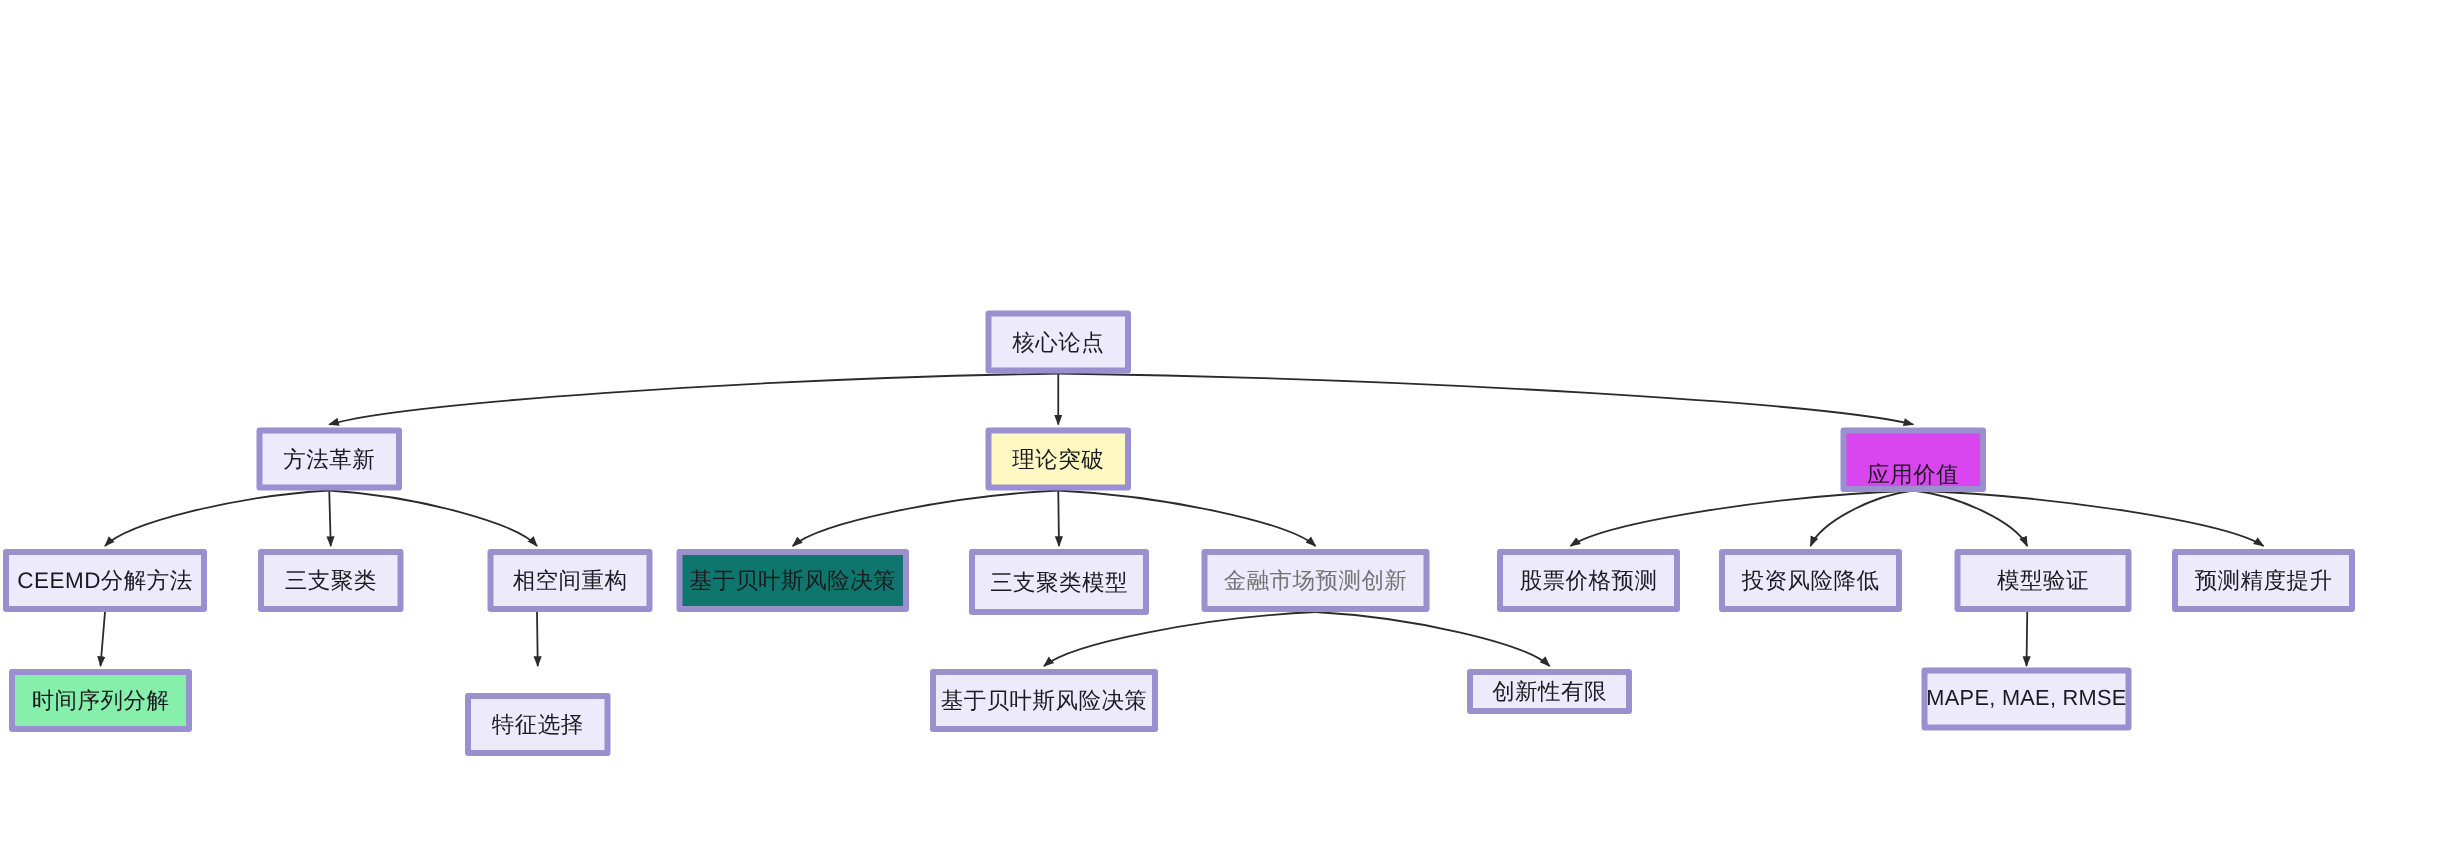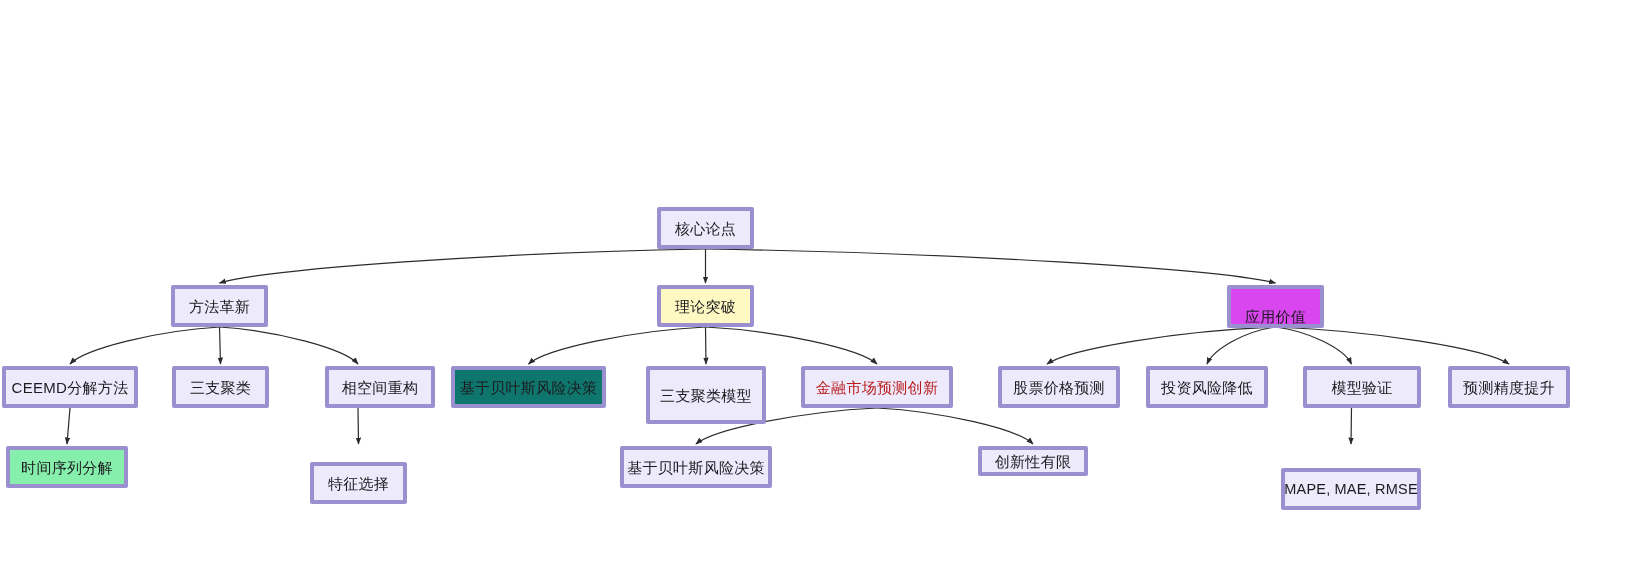--- a/index.html
+++ b/index.html
@@ -99,24 +99,24 @@
       </div>
       <div class="node" style="left: 172px; top: 366px; width: 97px; height: 42px; background: rgb(236, 234, 251); border-color: rgb(154, 144, 208); color: rgb(27, 27, 31);">
         <span class="label">三支聚类</span>
       </div>
       <div class="node" style="left: 303px; top: 366px; width: 110px; height: 42px; background: rgb(236, 234, 251); border-color: rgb(154, 144, 208); color: rgb(27, 27, 31); margin-left: 22px;">
         <span class="label">相空间重构</span>
       </div>
       <div class="node" style="left: 451px; top: 366px; width: 155px; height: 42px; background: #0f766e; border-color: rgb(154, 144, 208); color: rgb(27, 27, 31);">
         <span class="label">基于贝叶斯风险决策</span>
       </div>
-      <div class="node" style="left: 646px; top: 366px; width: 120px; height: 58px; background: rgb(236, 234, 251); border-color: rgb(154, 144, 208); color: rgb(27, 27, 31);">
+      <div class="node" style="left: 646px; top: 366px; width: 120px; height: 44px; background: rgb(236, 234, 251); border-color: rgb(154, 144, 208); color: rgb(27, 27, 31);">
         <span class="label">三支聚类模型</span>
       </div>
-      <div class="node" style="left: 801px; top: 366px; width: 152px; height: 42px; background: rgb(236, 234, 251); border-color: rgb(154, 144, 208); color: #b91c1c;">
+      <div class="node" style="left: 801px; top: 366px; width: 152px; height: 42px; background: rgb(236, 234, 251); border-color: rgb(154, 144, 208); color: #737373;">
         <span class="label">金融市场预测创新</span>
       </div>
       <div class="node" style="left: 986px; top: 366px; width: 122px; height: 42px; background: rgb(236, 234, 251); border-color: rgb(154, 144, 208); color: rgb(27, 27, 31); margin-left: 12px;">
         <span class="label">股票价格预测</span>
       </div>
       <div class="node" style="left: 1146px; top: 366px; width: 122px; height: 42px; background: rgb(236, 234, 251); border-color: rgb(154, 144, 208); color: rgb(27, 27, 31);">
         <span class="label">投资风险降低</span>
       </div>
       <div class="node" style="left: 1303px; top: 366px; width: 118px; height: 42px; background: rgb(236, 234, 251); border-color: rgb(154, 144, 208); color: rgb(27, 27, 31);">
         <span class="label">模型验证</span>
@@ -129,17 +129,17 @@
       </div>
       <div class="node" style="left: 310px; top: 462px; width: 97px; height: 42px; background: rgb(236, 234, 251); border-color: rgb(154, 144, 208); color: rgb(27, 27, 31);">
         <span class="label">特征选择</span>
       </div>
       <div class="node" style="left: 620px; top: 446px; width: 152px; height: 42px; background: rgb(236, 234, 251); border-color: rgb(154, 144, 208); color: rgb(27, 27, 31);">
         <span class="label">基于贝叶斯风险决策</span>
       </div>
       <div class="node" style="left: 978px; top: 446px; width: 110px; height: 30px; background: rgb(236, 234, 251); border-color: rgb(154, 144, 208); color: rgb(27, 27, 31); align-items: center;">
         <span class="label">创新性有限</span>
       </div>
-      <div class="node latin" style="left: 1281px; top: 468px; width: 140px; height: 42px; background: rgb(236, 234, 251); border-color: rgb(154, 144, 208); color: rgb(27, 27, 31);">
+      <div class="node latin" style="left: 1281px; top: 445px; width: 140px; height: 42px; background: rgb(236, 234, 251); border-color: rgb(154, 144, 208); color: rgb(27, 27, 31);">
         <span class="label">MAPE, MAE, RMSE</span>
       </div>
     </div>
 </div>
 
 </body></html>

